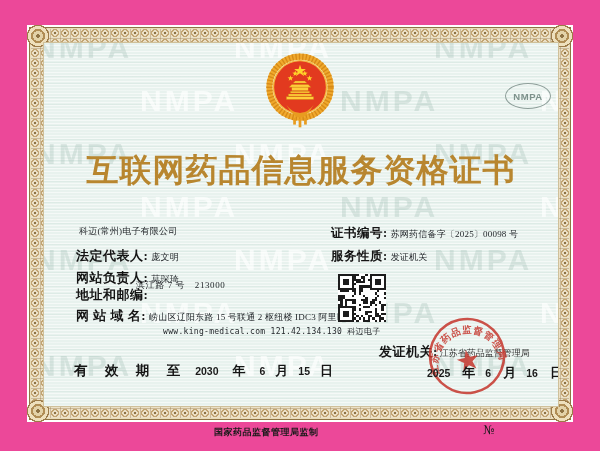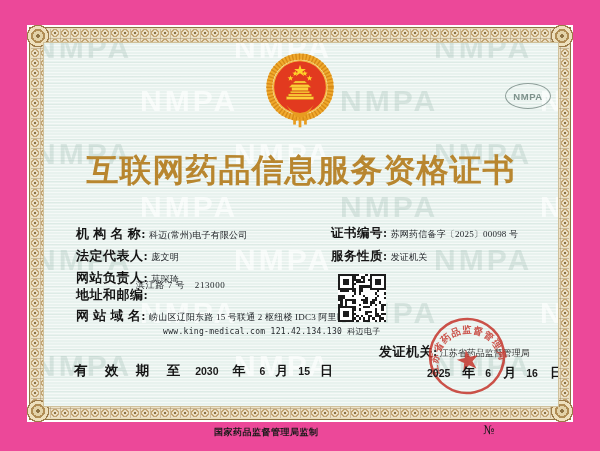--- a/index.html
+++ b/index.html
@@ -135,21 +135,20 @@
       <rect x="56" y="95" width="4" height="10" fill="#e89c20"></rect>
     </svg>
 
     <div class="nmpa-oval">
       <span>NMPA</span>
     </div>
 
     <div class="cert-title">互联网药品信息服务资格证书</div>
 
     <div class="row" style="left:32px;top:182px">
-      <span class="lbl">机 构 名 称:</span>
       <span class="val">科迈(常州)电子有限公司</span>
     </div>
     <div class="row" style="left:32px;top:226px">
       <span class="lbl">网站负责人:</span>
       <span class="val">莫琛琦</span>
     </div>
     <div class="row" style="left:32px;top:204px">
       <span class="lbl">法定代表人:</span>
       <span class="val">庞文明</span>
     </div>

